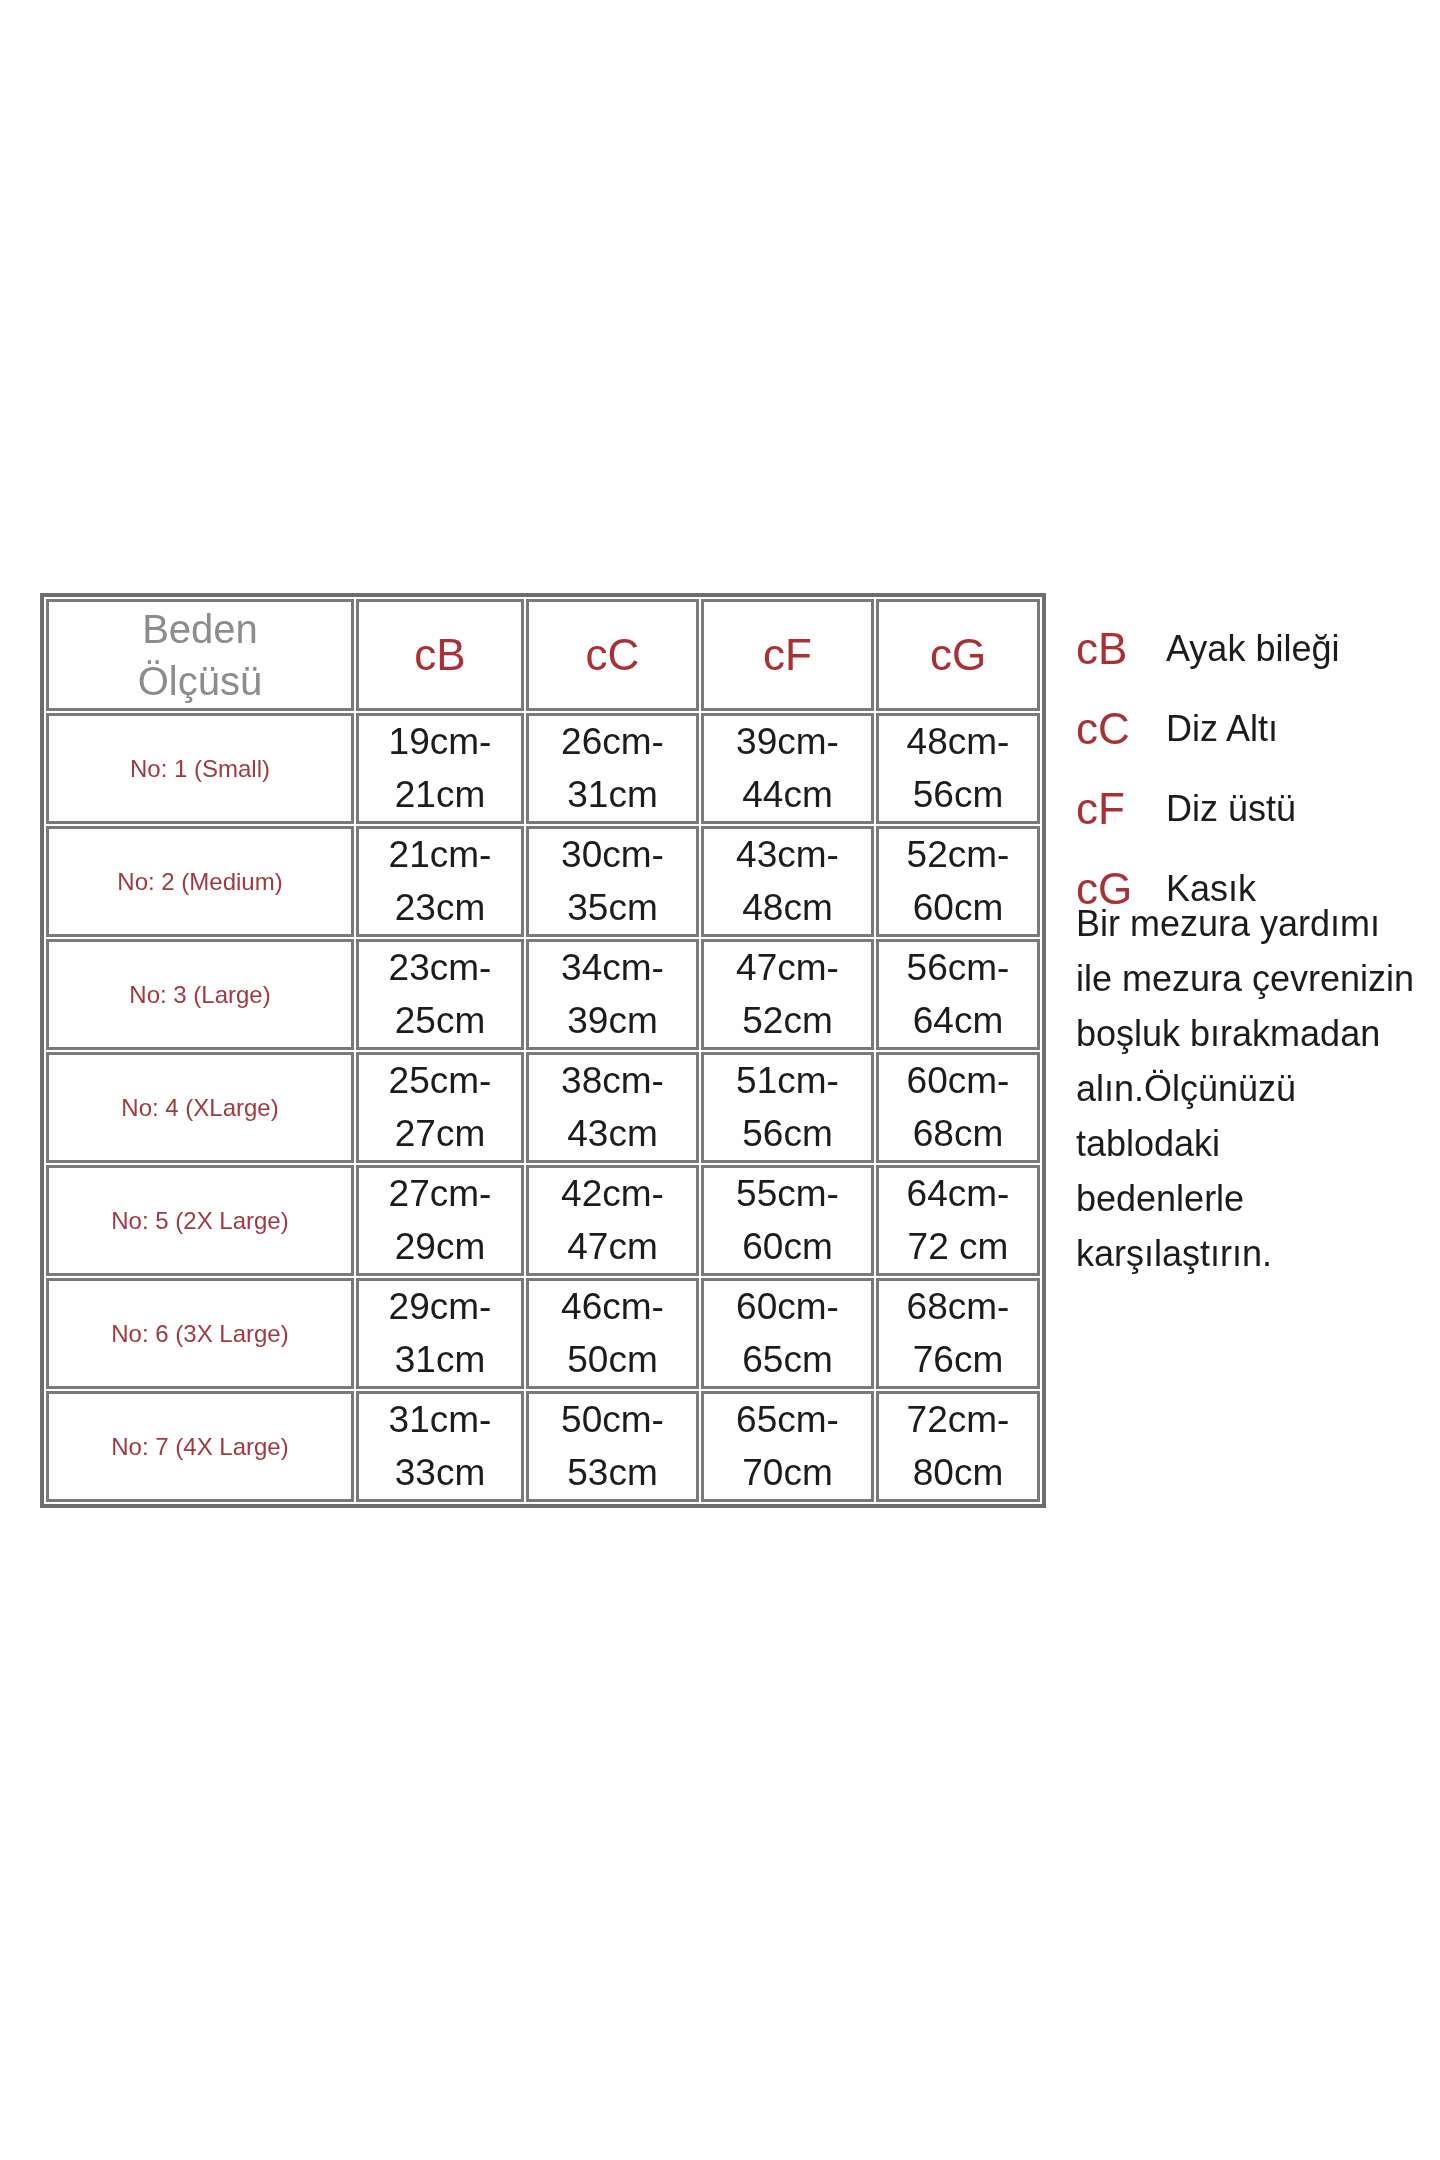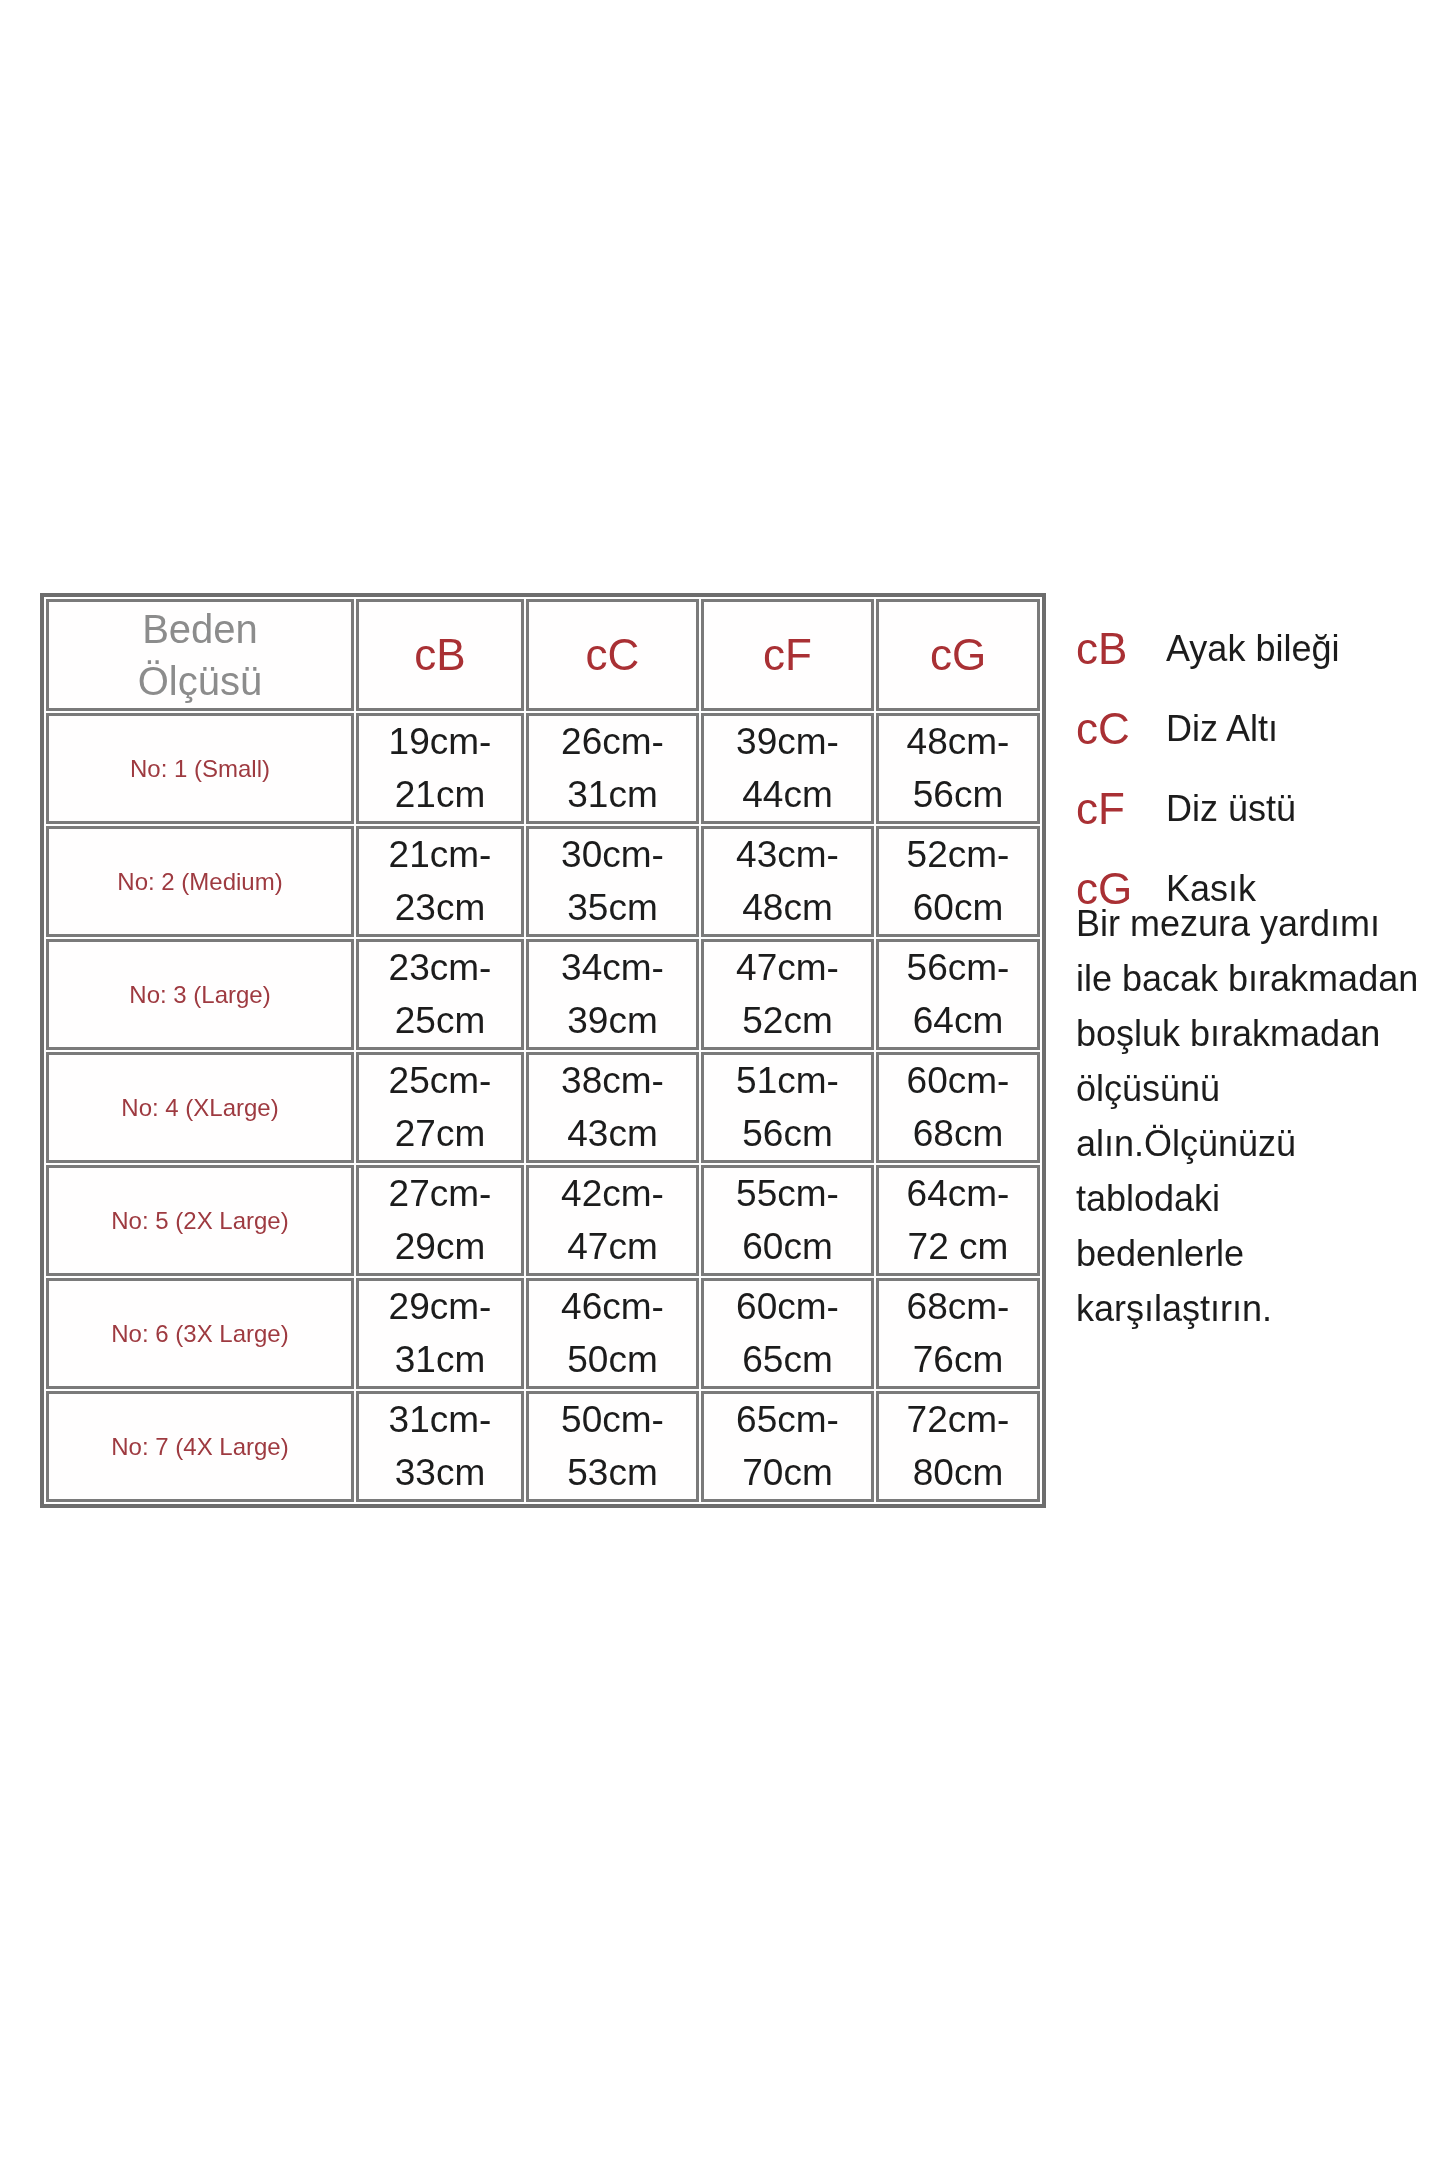--- a/index.html
+++ b/index.html
@@ -219,22 +219,21 @@
       <span class="legend-desc">Diz üstü</span>
     </div>
     <div class="legend-item">
       <span class="legend-abbr">cG</span>
       <span class="legend-desc">Kasık</span>
     </div>
   </div>
 
   <div class="note">
     <div class="note-line">Bir mezura yardımı</div>
-    <div class="note-line">ile bacak bırakmadan</div>
+    <div class="note-line">ile mezura çevrenizin</div>
     <div class="note-line">boşluk bırakmadan</div>
-    <div class="note-line">ölçüsünü</div>
     <div class="note-line">alın.Ölçünüzü</div>
     <div class="note-line">tablodaki</div>
     <div class="note-line">bedenlerle</div>
     <div class="note-line">karşılaştırın.</div>
   </div>
 
 </div>
 
 </body></html>

